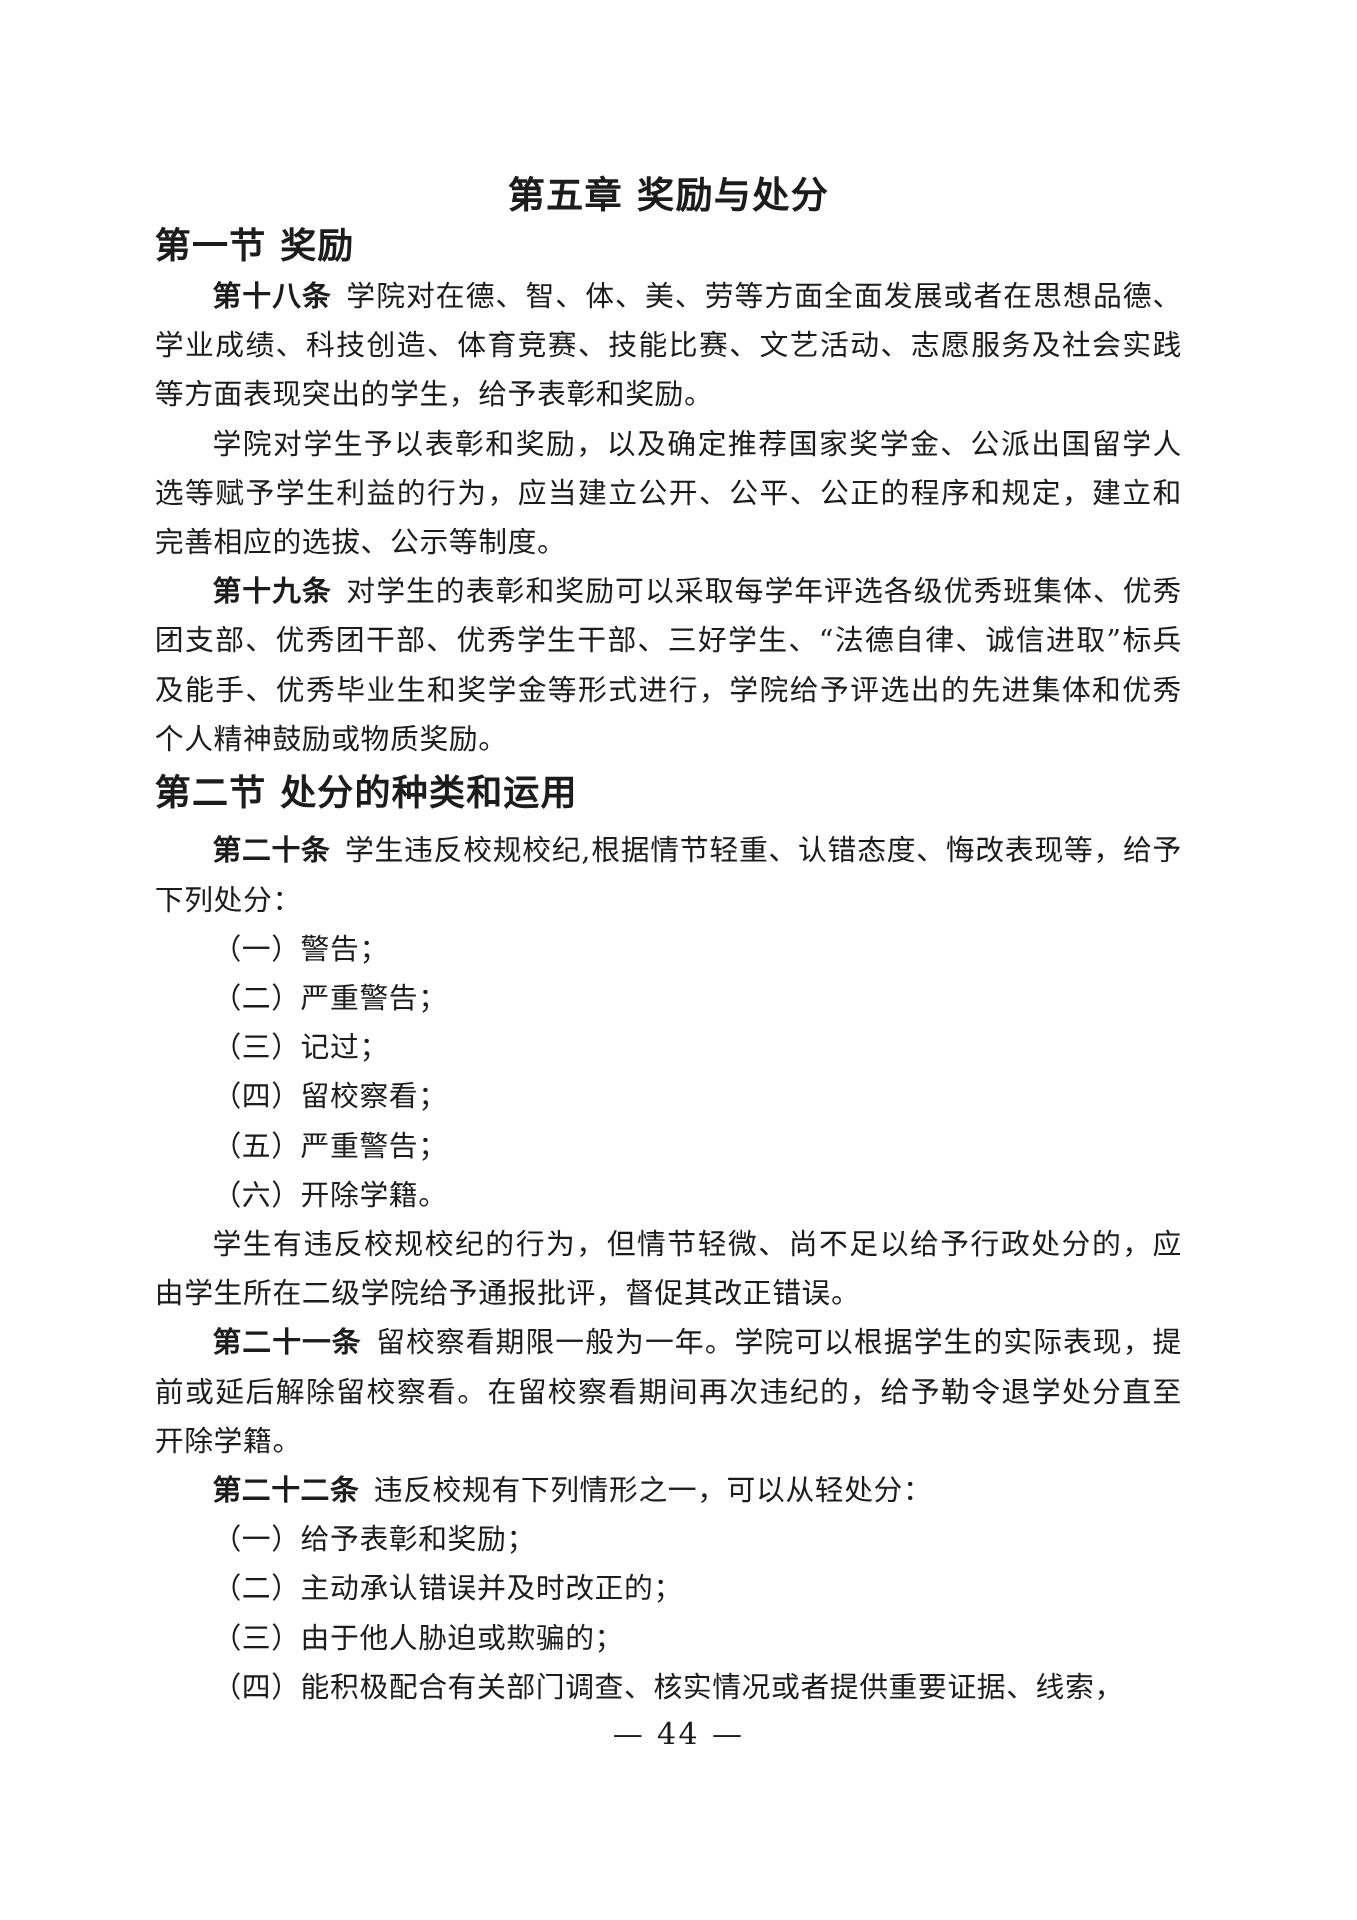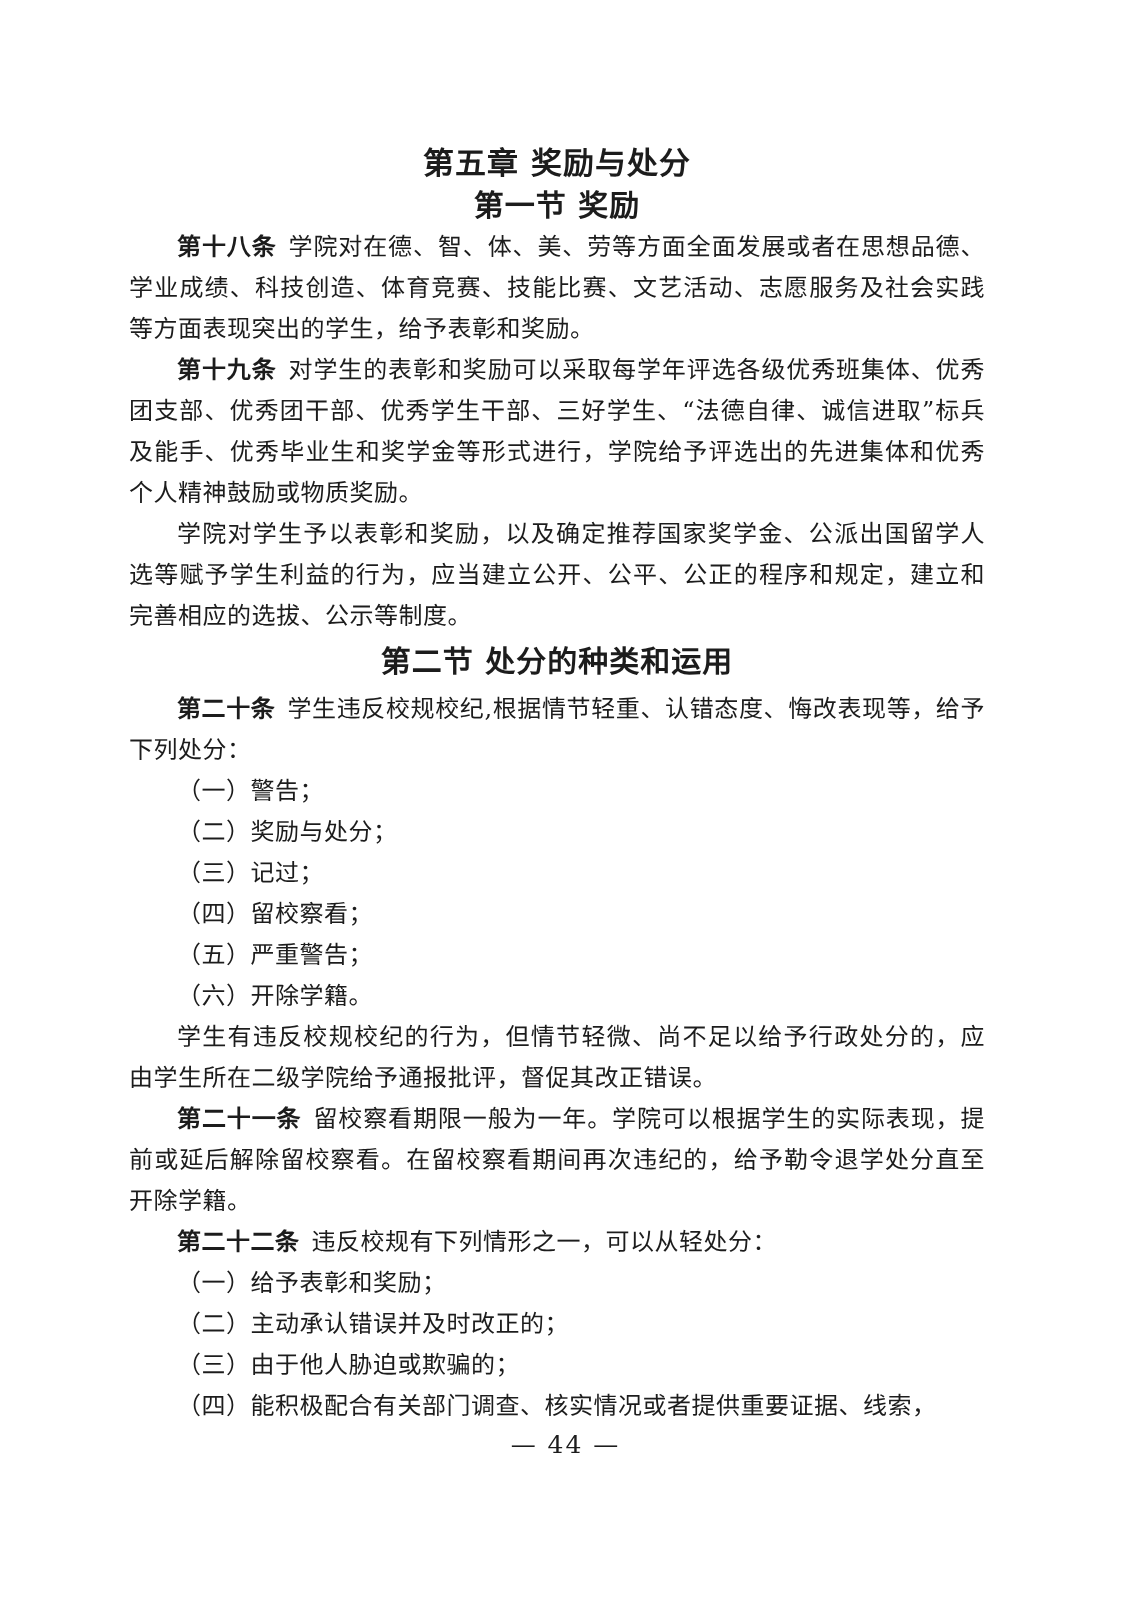--- a/index.html
+++ b/index.html
@@ -30,21 +30,21 @@
     line-height: 44px;
     text-align: center;
     letter-spacing: 1px;
   }
   .section-heading {
     margin: 0;
     font-family: "DejaVu Sans", "Liberation Sans", sans-serif;
     font-weight: bold;
     font-size: 30px;
     line-height: 42px;
-    text-align: center;
+    text-align: left;
     letter-spacing: 1px;
   }
   .section-heading.second {
     margin-top: 4px;
     margin-bottom: 6px;
   }
   p.para {
     margin: 0;
     font-size: 24px;
     line-height: 41px;
@@ -73,31 +73,31 @@
 
 <div class="page">
   <div class="content">
 
     <h1 class="chapter-heading">第五章 奖励与处分</h1>
 
     <h2 class="section-heading">第一节 奖励</h2>
 
     <p class="para"><span class="article-label">第十八条</span><span>学院对在德、智、体、美、劳等方面全面发展或者在思想品德、学业成绩、科技创造、体育竞赛、技能比赛、文艺活动、志愿服务及社会实践等方面表现突出的学生，给予表彰和奖励。</span></p>
 
+    <p class="para"><span>学院对学生予以表彰和奖励，以及确定推荐国家奖学金、公派出国留学人选等赋予学生利益的行为，应当建立公开、公平、公正的程序和规定，建立和完善相应的选拔、公示等制度。</span></p>
+
     <p class="para"><span class="article-label">第十九条</span><span>对学生的表彰和奖励可以采取每学年评选各级优秀班集体、优秀团支部、优秀团干部、优秀学生干部、三好学生、“法德自律、诚信进取”标兵及能手、优秀毕业生和奖学金等形式进行，学院给予评选出的先进集体和优秀个人精神鼓励或物质奖励。</span></p>
-
-    <p class="para"><span>学院对学生予以表彰和奖励，以及确定推荐国家奖学金、公派出国留学人选等赋予学生利益的行为，应当建立公开、公平、公正的程序和规定，建立和完善相应的选拔、公示等制度。</span></p>
 
     <h2 class="section-heading second">第二节 处分的种类和运用</h2>
 
     <p class="para"><span class="article-label">第二十条</span><span>学生违反校规校纪,根据情节轻重、认错态度、悔改表现等，给予下列处分：</span></p>
 
     <p class="para"><span>（一）警告；</span></p>
 
-    <p class="para"><span>（二）奖励与处分；</span></p>
+    <p class="para"><span>（二）严重警告；</span></p>
 
     <p class="para"><span>（三）记过；</span></p>
 
     <p class="para"><span>（四）留校察看；</span></p>
 
     <p class="para"><span>（五）严重警告；</span></p>
 
     <p class="para"><span>（六）开除学籍。</span></p>
 
     <p class="para"><span>学生有违反校规校纪的行为，但情节轻微、尚不足以给予行政处分的，应由学生所在二级学院给予通报批评，督促其改正错误。</span></p>

